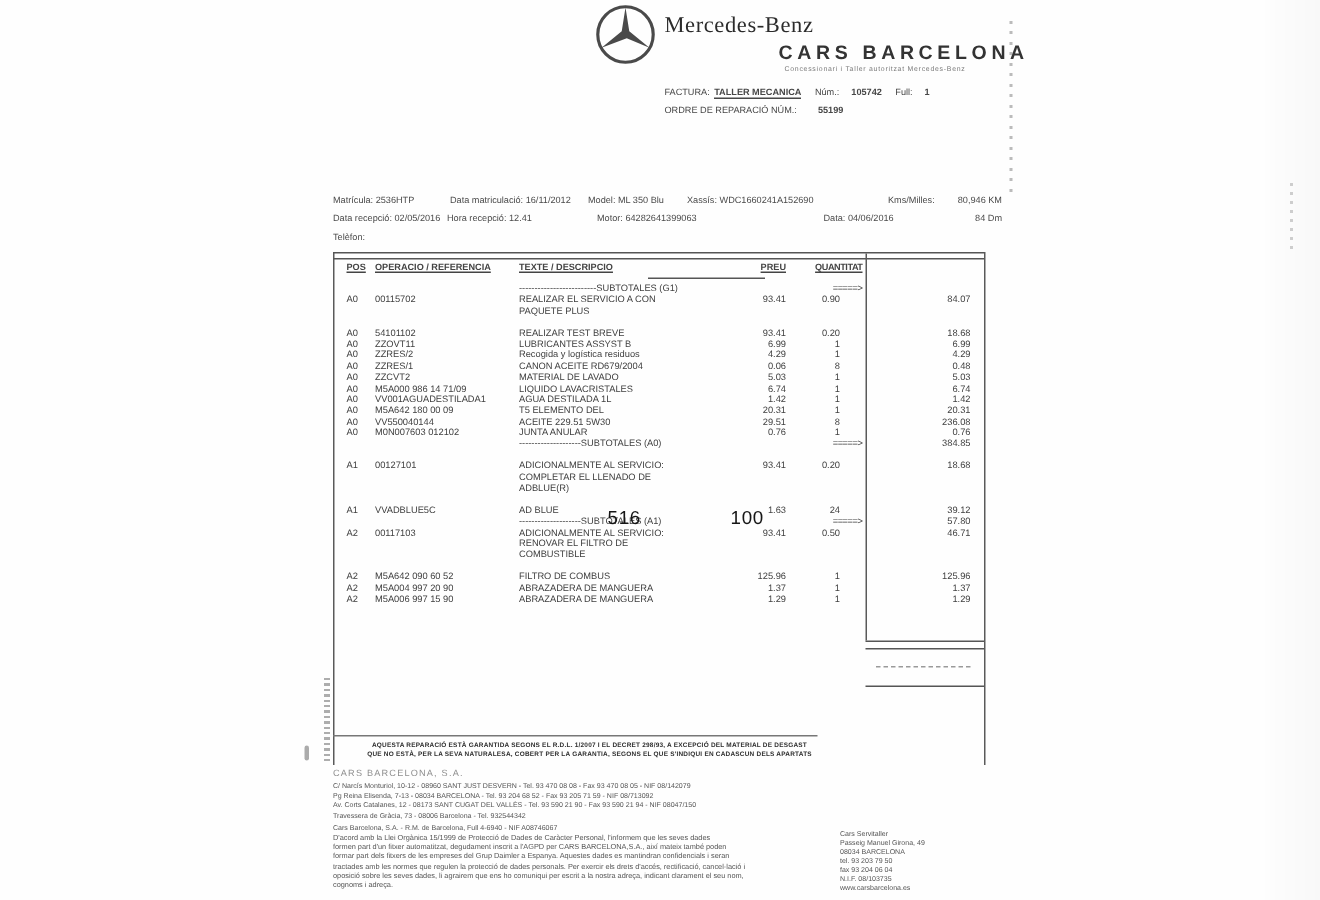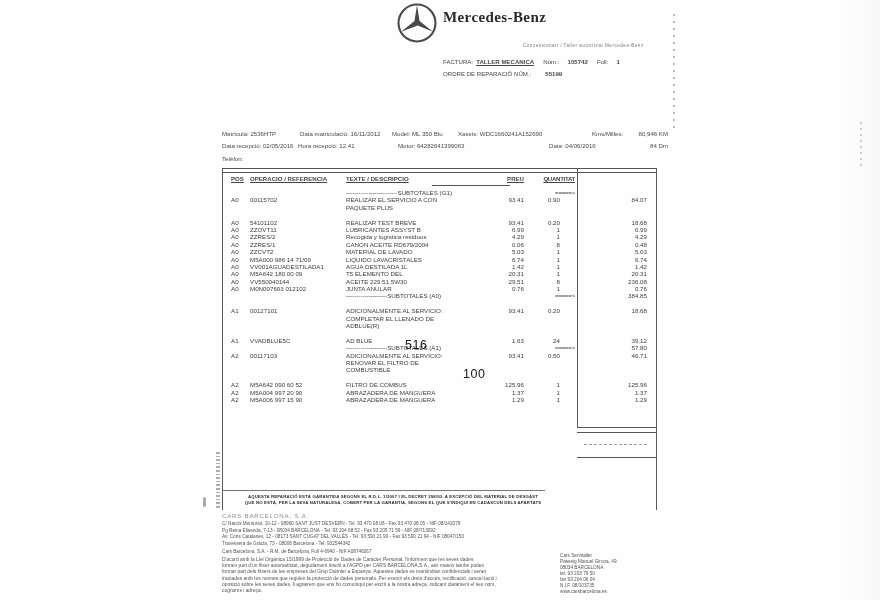--- a/index.html
+++ b/index.html
@@ -4,21 +4,21 @@
 <style>
   html,body{margin:0;padding:0;background:#ffffff;}
   #doc{position:relative;width:880px;height:600px;background:#fefefe;overflow:hidden;
        font-family:"Liberation Sans",sans-serif;color:#3d3d3d;}
   #scan{position:absolute;inset:0;filter:blur(.32px);}
   .abs{position:absolute;}
   .nowrap{white-space:nowrap;}
 
   
   .logo{left:396px;top:2px;width:42px;height:42px;}
-  .brand-name{left:443px;top:9px;font-family:"Liberation Serif",serif;font-weight:700;
+  .brand-name{left:443px;top:9px;font-family:"Liberation Serif",serif;font-weight:400;
               font-size:15px;color:#2b2b2b;letter-spacing:.4px;}
   .dealer-name{left:519px;top:27px;font-weight:700;font-size:13px;letter-spacing:3.1px;color:#333;}
   .dealer-tagline{left:523px;top:43px;font-size:4.6px;letter-spacing:.5px;color:#7a7a7a;}
   .inv-line{left:443px;font-size:6.1px;color:#474747;}
   .inv-line1{top:58px;}
   .inv-line2{top:70px;}
   .inv-type{font-weight:700;border-bottom:.8px solid #474747;margin-left:3px;}
   .inv-sep{margin-left:9px;}
   .inv-val{margin-left:8px;font-weight:700;}
 
@@ -56,21 +56,21 @@
   .c-pos{padding-left:9px;}
   .c-preu{grid-column:4;text-align:right;padding-right:2px;}
   .c-quant{grid-column:5;text-align:right;padding-right:4px;}
   .c-arrow{grid-column:5/7;text-align:right;padding-right:2px;letter-spacing:-.3px;}
   .c-amt{grid-column:7;text-align:right;padding-right:8px;}
   .c-sublabel{grid-column:3/5;}
 
   
   .ovl{position:absolute;font-size:12.5px;color:#161616;letter-spacing:.5px;}
   .ovl-left{left:405px;top:338px;}
-  .ovl-right{left:463px;top:338px;margin-top:29px;}
+  .ovl-right{left:487px;top:338px;}
 
   
   .warranty{left:240px;top:494px;width:306px;text-align:center;font-size:4.3px;
             font-weight:700;line-height:5.6px;color:#2e2e2e;letter-spacing:.15px;}
   .company{left:222px;top:512px;font-size:6.1px;letter-spacing:.8px;color:#8f8f8f;}
   .addresses{left:222px;top:521px;font-size:4.7px;line-height:6.6px;color:#555;}
   .registry{left:222px;top:549px;font-size:4.7px;color:#555;}
   .legal{left:222px;top:557px;font-size:4.9px;line-height:6.2px;color:#555;width:345px;}
   .branch{left:560px;top:553px;font-size:4.7px;line-height:6px;color:#555;}
 
@@ -87,20 +87,21 @@
 <body>
 
 <div id="doc">
   <div id="scan">
 
     <svg class="abs logo" viewBox="0 0 100 100">
       <circle cx="50" cy="50" r="44" fill="none" stroke="#4a4a4a" stroke-width="5"></circle>
       <path d="M50 7 L56 45 L88 71 L52 56 L12 71 L44 45 Z" fill="#4a4a4a"></path>
     </svg>
     <div class="abs brand-name nowrap">Mercedes-Benz</div>
+    <div class="abs dealer-name nowrap">CARS BARCELONA</div>
     <div class="abs dealer-tagline nowrap">Concessionari i Taller autoritzat Mercedes-Benz</div>
 
     <div class="abs inv-line inv-line1 nowrap">
       <span>FACTURA:</span><span class="inv-type">TALLER MECANICA</span><span class="inv-sep">Núm.:</span><span class="inv-val">105742</span><span class="inv-sep">Full:</span><span class="inv-val">1</span>
     </div>
     <div class="abs inv-line inv-line2 nowrap">
       <span>ORDRE DE REPARACIÓ NÚM.:</span><span class="inv-val" style="margin-left:14px">55199</span>
     </div>
 
     <div class="abs veh v-l1 vx1 nowrap">Matrícula: 2536HTP</div>

